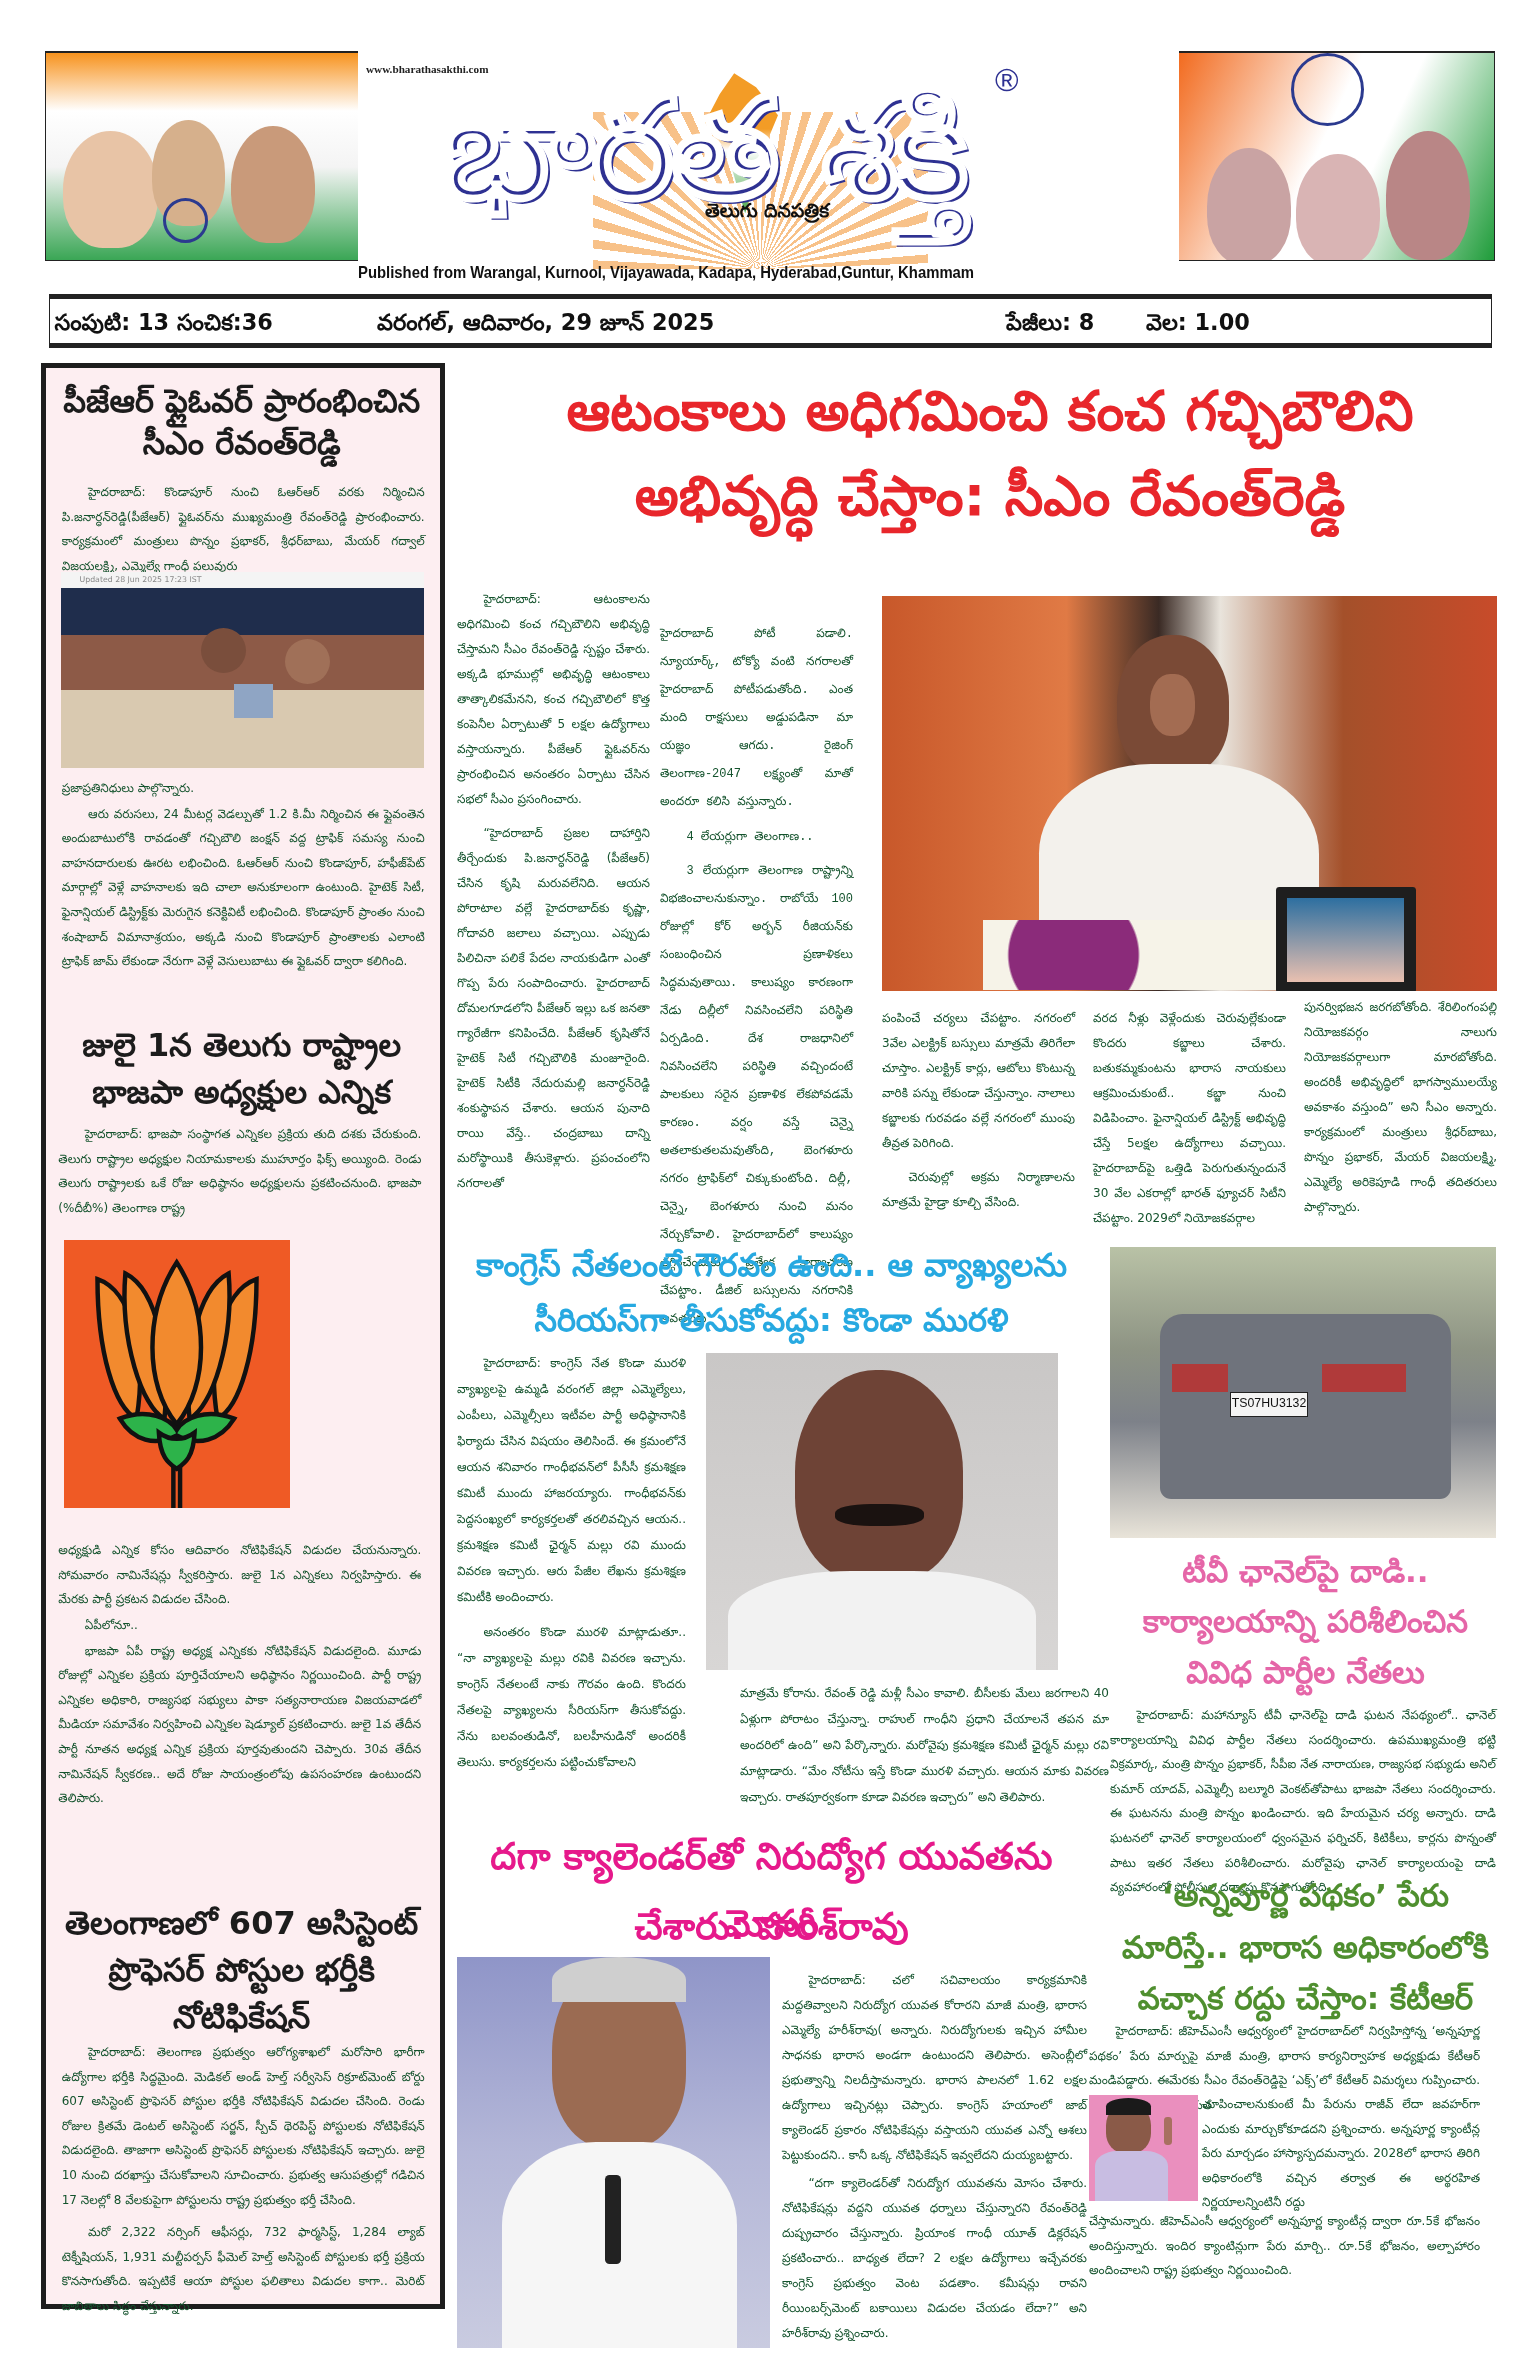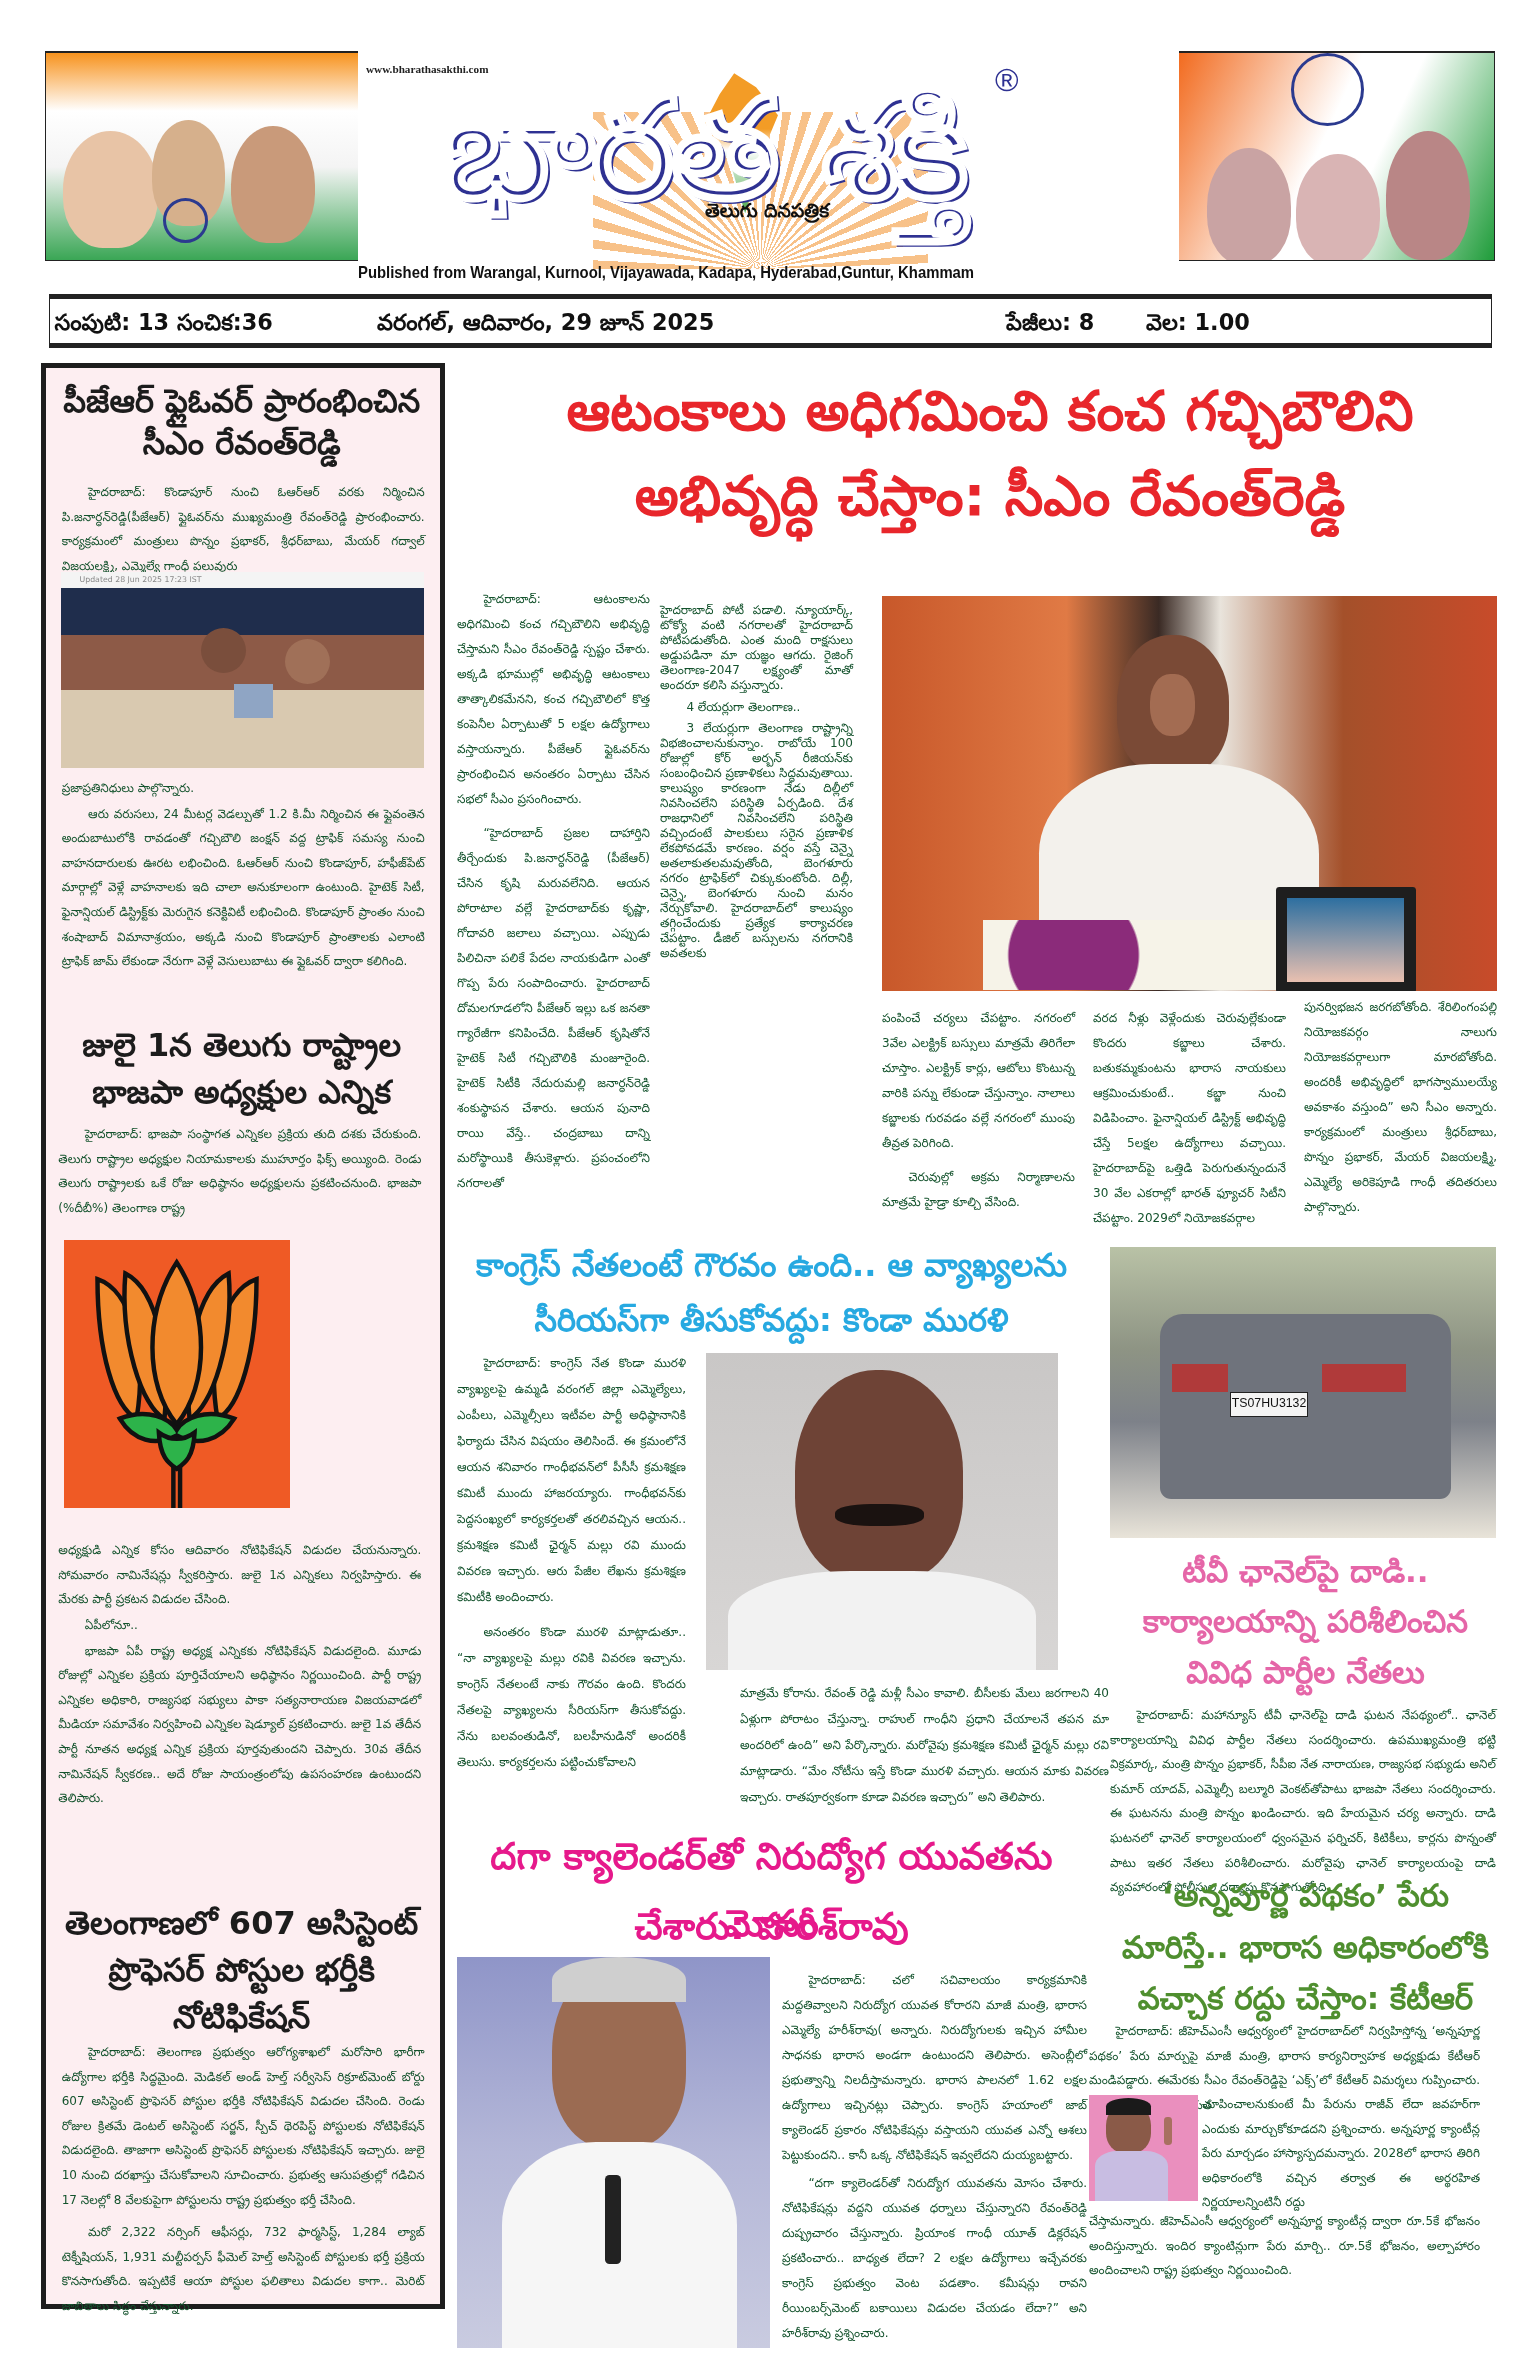--- a/index.html
+++ b/index.html
@@ -129,21 +129,21 @@
   </div>
 </div>
 
 <div class="abs h-red" style="left:453px;top:369px;width:1074px;font-size:55px;line-height:84px;">ఆటంకాలు అధిగమించి కంచ గచ్చిబౌలిని</div>
 <div class="abs h-red" style="left:453px;top:454px;width:1074px;font-size:55px;line-height:84px;">అభివృద్ధి చేస్తాం: సీఎం రేవంత్‌రెడ్డి</div>
 
 <div class="abs txt" style="left:457px;top:587px;width:193px;line-height:25px;">
   <p>హైదరాబాద్: ఆటంకాలను అధిగమించి కంచ గచ్చిబౌలిని అభివృద్ధి చేస్తామని సీఎం రేవంత్‌రెడ్డి స్పష్టం చేశారు. అక్కడి భూముల్లో అభివృద్ధి ఆటంకాలు తాత్కాలికమేనని, కంచ గచ్చిబౌలిలో కొత్త కంపెనీల ఏర్పాటుతో 5 లక్షల ఉద్యోగాలు వస్తాయన్నారు. పీజేఆర్ ఫ్లైఓవర్‌ను ప్రారంభించిన అనంతరం ఏర్పాటు చేసిన సభలో సీఎం ప్రసంగించారు.</p>
   <p style="margin-top:9px;">“హైదరాబాద్ ప్రజల దాహార్తిని తీర్చేందుకు పి.జనార్ధన్‌రెడ్డి (పీజేఆర్) చేసిన కృషి మరువలేనిది. ఆయన పోరాటాల వల్లే హైదరాబాద్‌కు కృష్ణా, గోదావరి జలాలు వచ్చాయి. ఎప్పుడు పిలిచినా పలికే పేదల నాయకుడిగా ఎంతో గొప్ప పేరు సంపాదించారు. హైదరాబాద్ దోమలగూడలోని పీజేఆర్ ఇల్లు ఒక జనతా గ్యారేజీగా కనిపించేది. పీజేఆర్ కృషితోనే హైటెక్ సిటీ గచ్చిబౌలికి మంజూరైంది. హైటెక్ సిటీకి నేదురుమల్లి జనార్ధన్‌రెడ్డి శంకుస్థాపన చేశారు. ఆయన పునాది రాయి వేస్తే.. చంద్రబాబు దాన్ని మరోస్థాయికి తీసుకెళ్లారు. ప్రపంచంలోని నగరాలతో</p>
 </div>
-<div class="abs txt" style="left:660px;top:603px;width:193px;line-height:15px;">
+<div class="abs txt" style="left:660px;top:620px;width:193px;line-height:28px;font-family:Liberation Mono, monospace;">
   <p class="noind">హైదరాబాద్ పోటీ పడాలి. న్యూయార్క్, టోక్యో వంటి నగరాలతో హైదరాబాద్ పోటీపడుతోంది. ఎంత మంది రాక్షసులు అడ్డుపడినా మా యజ్ఞం ఆగదు. రైజింగ్ తెలంగాణ-2047 లక్ష్యంతో మాతో అందరూ కలిసి వస్తున్నారు.</p>
   <p class="sub" style="font-weight:normal;margin-top:6.7px;">4 లేయర్లుగా తెలంగాణ..</p>
   <p style="margin-top:6.7px;">3 లేయర్లుగా తెలంగాణ రాష్ట్రాన్ని విభజించాలనుకున్నాం. రాబోయే 100 రోజుల్లో కోర్ అర్బన్ రీజియన్‌కు సంబంధించిన ప్రణాళికలు సిద్ధమవుతాయి. కాలుష్యం కారణంగా నేడు దిల్లీలో నివసించలేని పరిస్థితి ఏర్పడింది. దేశ రాజధానిలో నివసించలేని పరిస్థితి వచ్చిందంటే పాలకులు సరైన ప్రణాళిక లేకపోవడమే కారణం. వర్షం వస్తే చెన్నై అతలాకుతలమవుతోంది, బెంగళూరు నగరం ట్రాఫిక్‌లో చిక్కుకుంటోంది. దిల్లీ, చెన్నై, బెంగళూరు నుంచి మనం నేర్చుకోవాలి. హైదరాబాద్‌లో కాలుష్యం తగ్గించేందుకు ప్రత్యేక కార్యాచరణ చేపట్టాం. డీజిల్ బస్సులను నగరానికి అవతలకు</p>
 </div>
 
 <div class="photo" style="left:882px;top:596px;width:615px;height:395px;background:linear-gradient(90deg,#c8582a 0%,#e07a45 30%,#3a2a24 45%,#e9e4dc 55%,#a4502a 75%,#c84b2a 100%);">
   <div style="position:absolute;left:235px;top:39px;width:112px;height:140px;background:#7a4a36;border-radius:48% 48% 40% 40%;"></div>
   <div style="position:absolute;left:268px;top:78px;width:45px;height:62px;background:#a36c52;border-radius:45%;"></div>
   <div style="position:absolute;left:157px;top:168px;width:280px;height:224px;background:#f3f1ec;border-radius:40% 40% 0 0;"></div>
   <div style="position:absolute;left:101px;top:324px;width:302px;height:70px;background:radial-gradient(circle at 30% 50%,#8b2b7a 0 30%,#f6f3e8 31% 100%);"></div>

